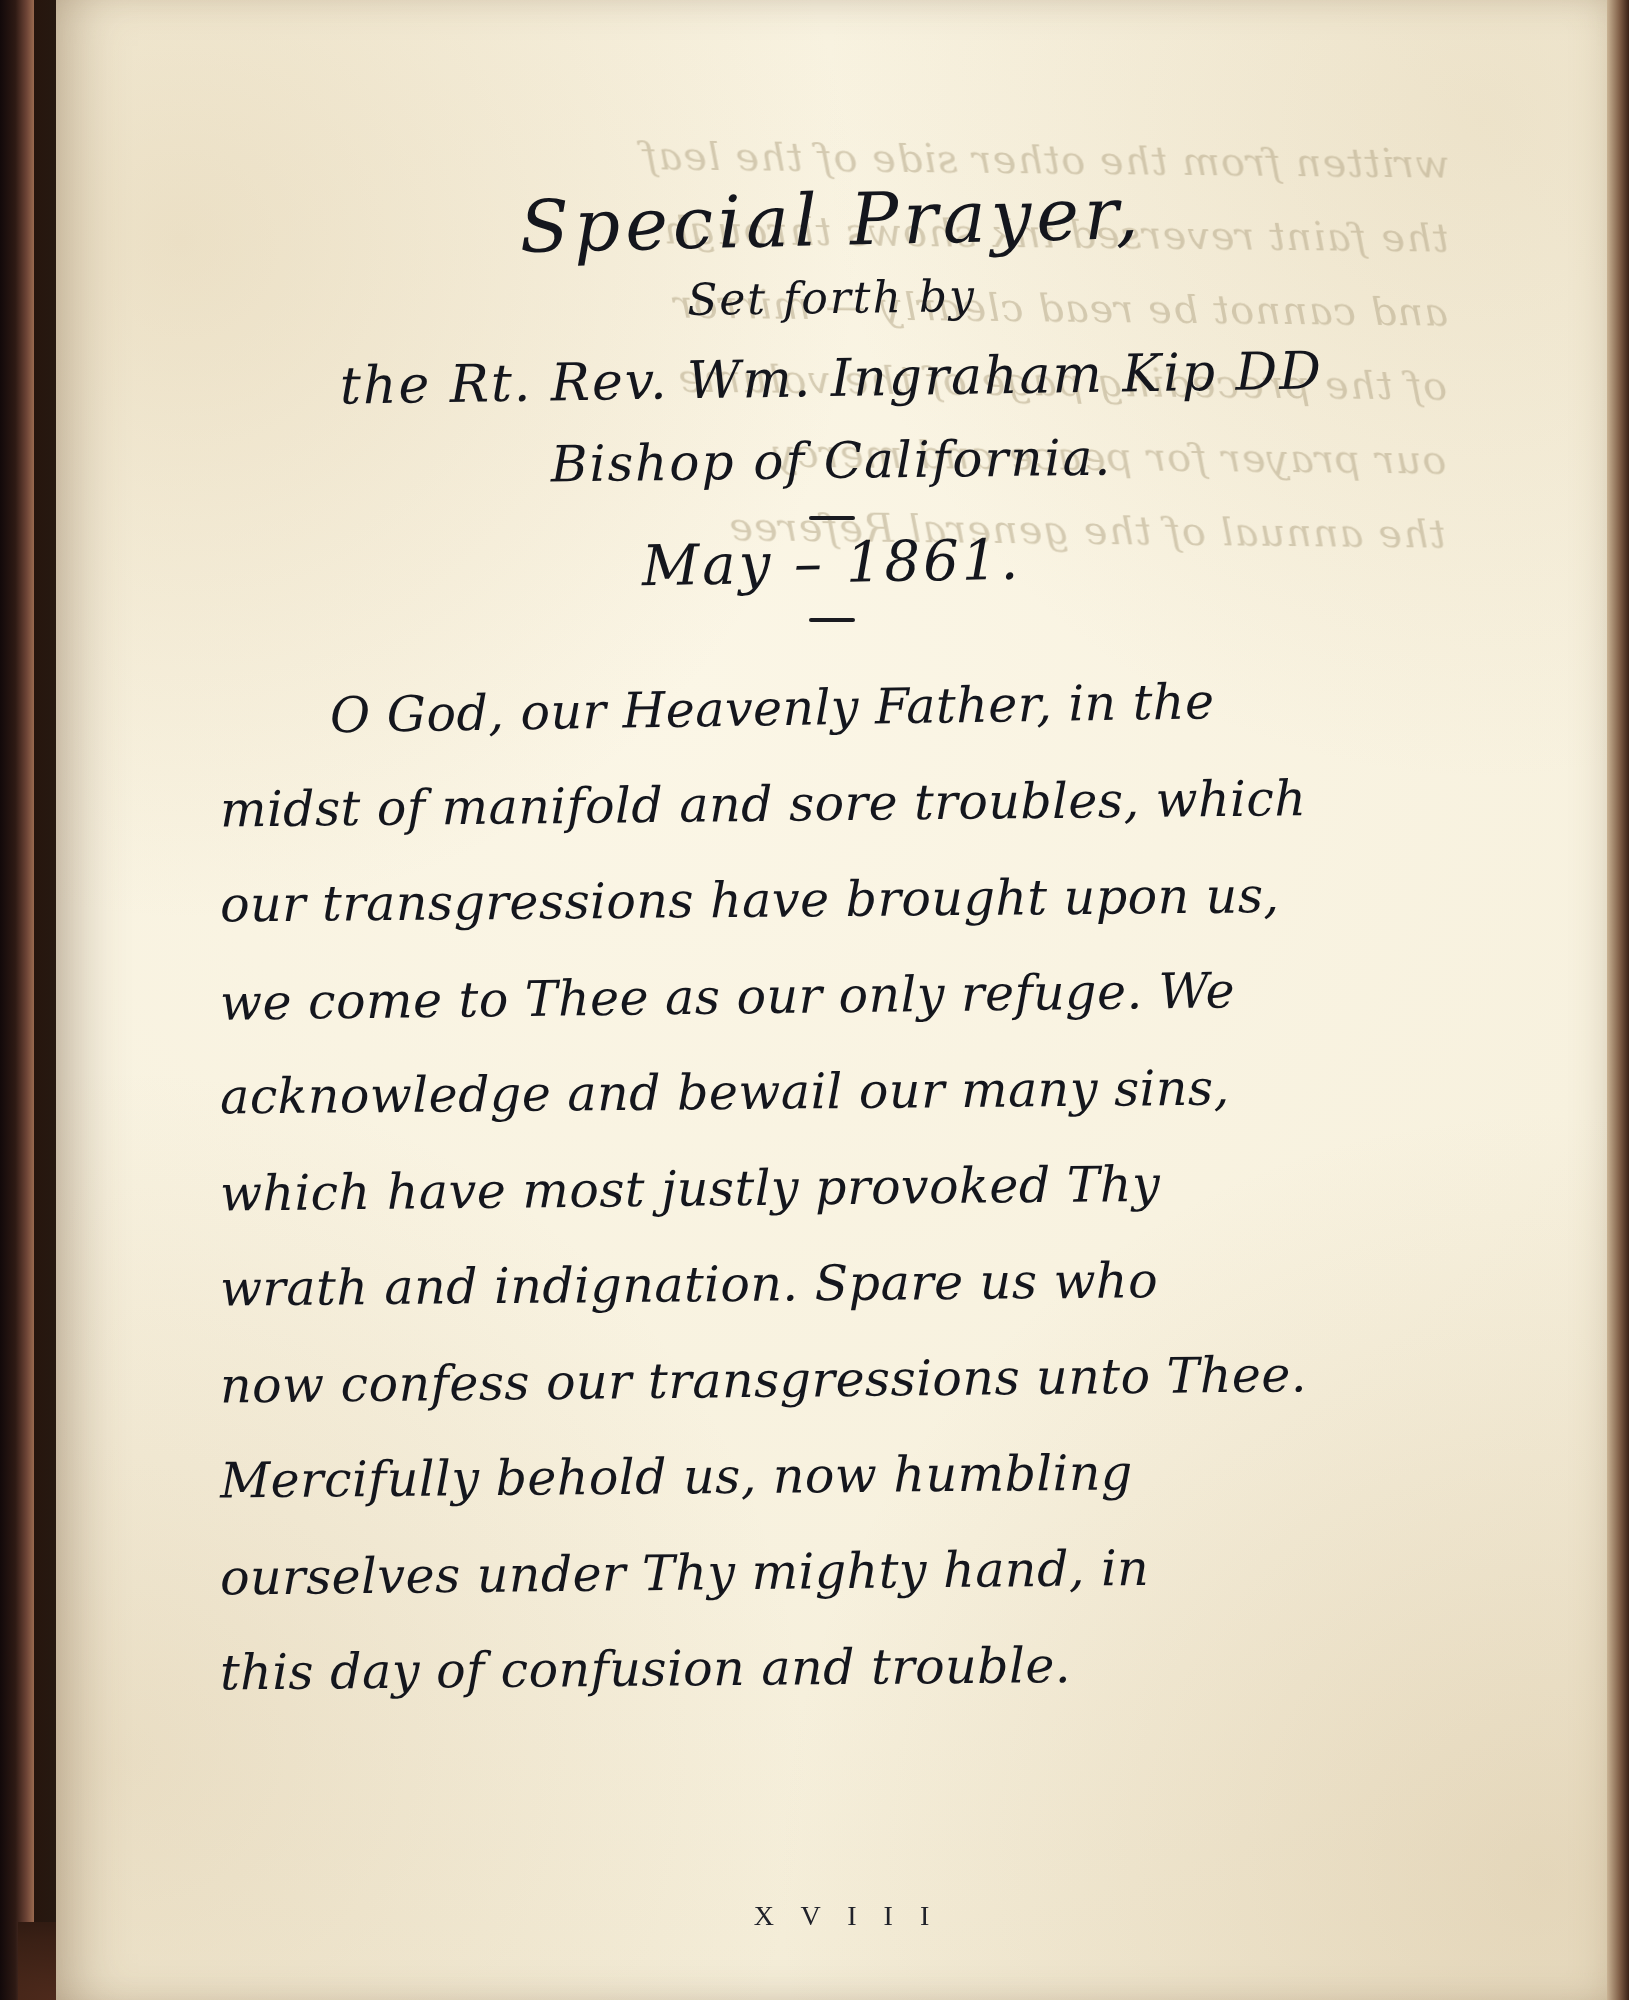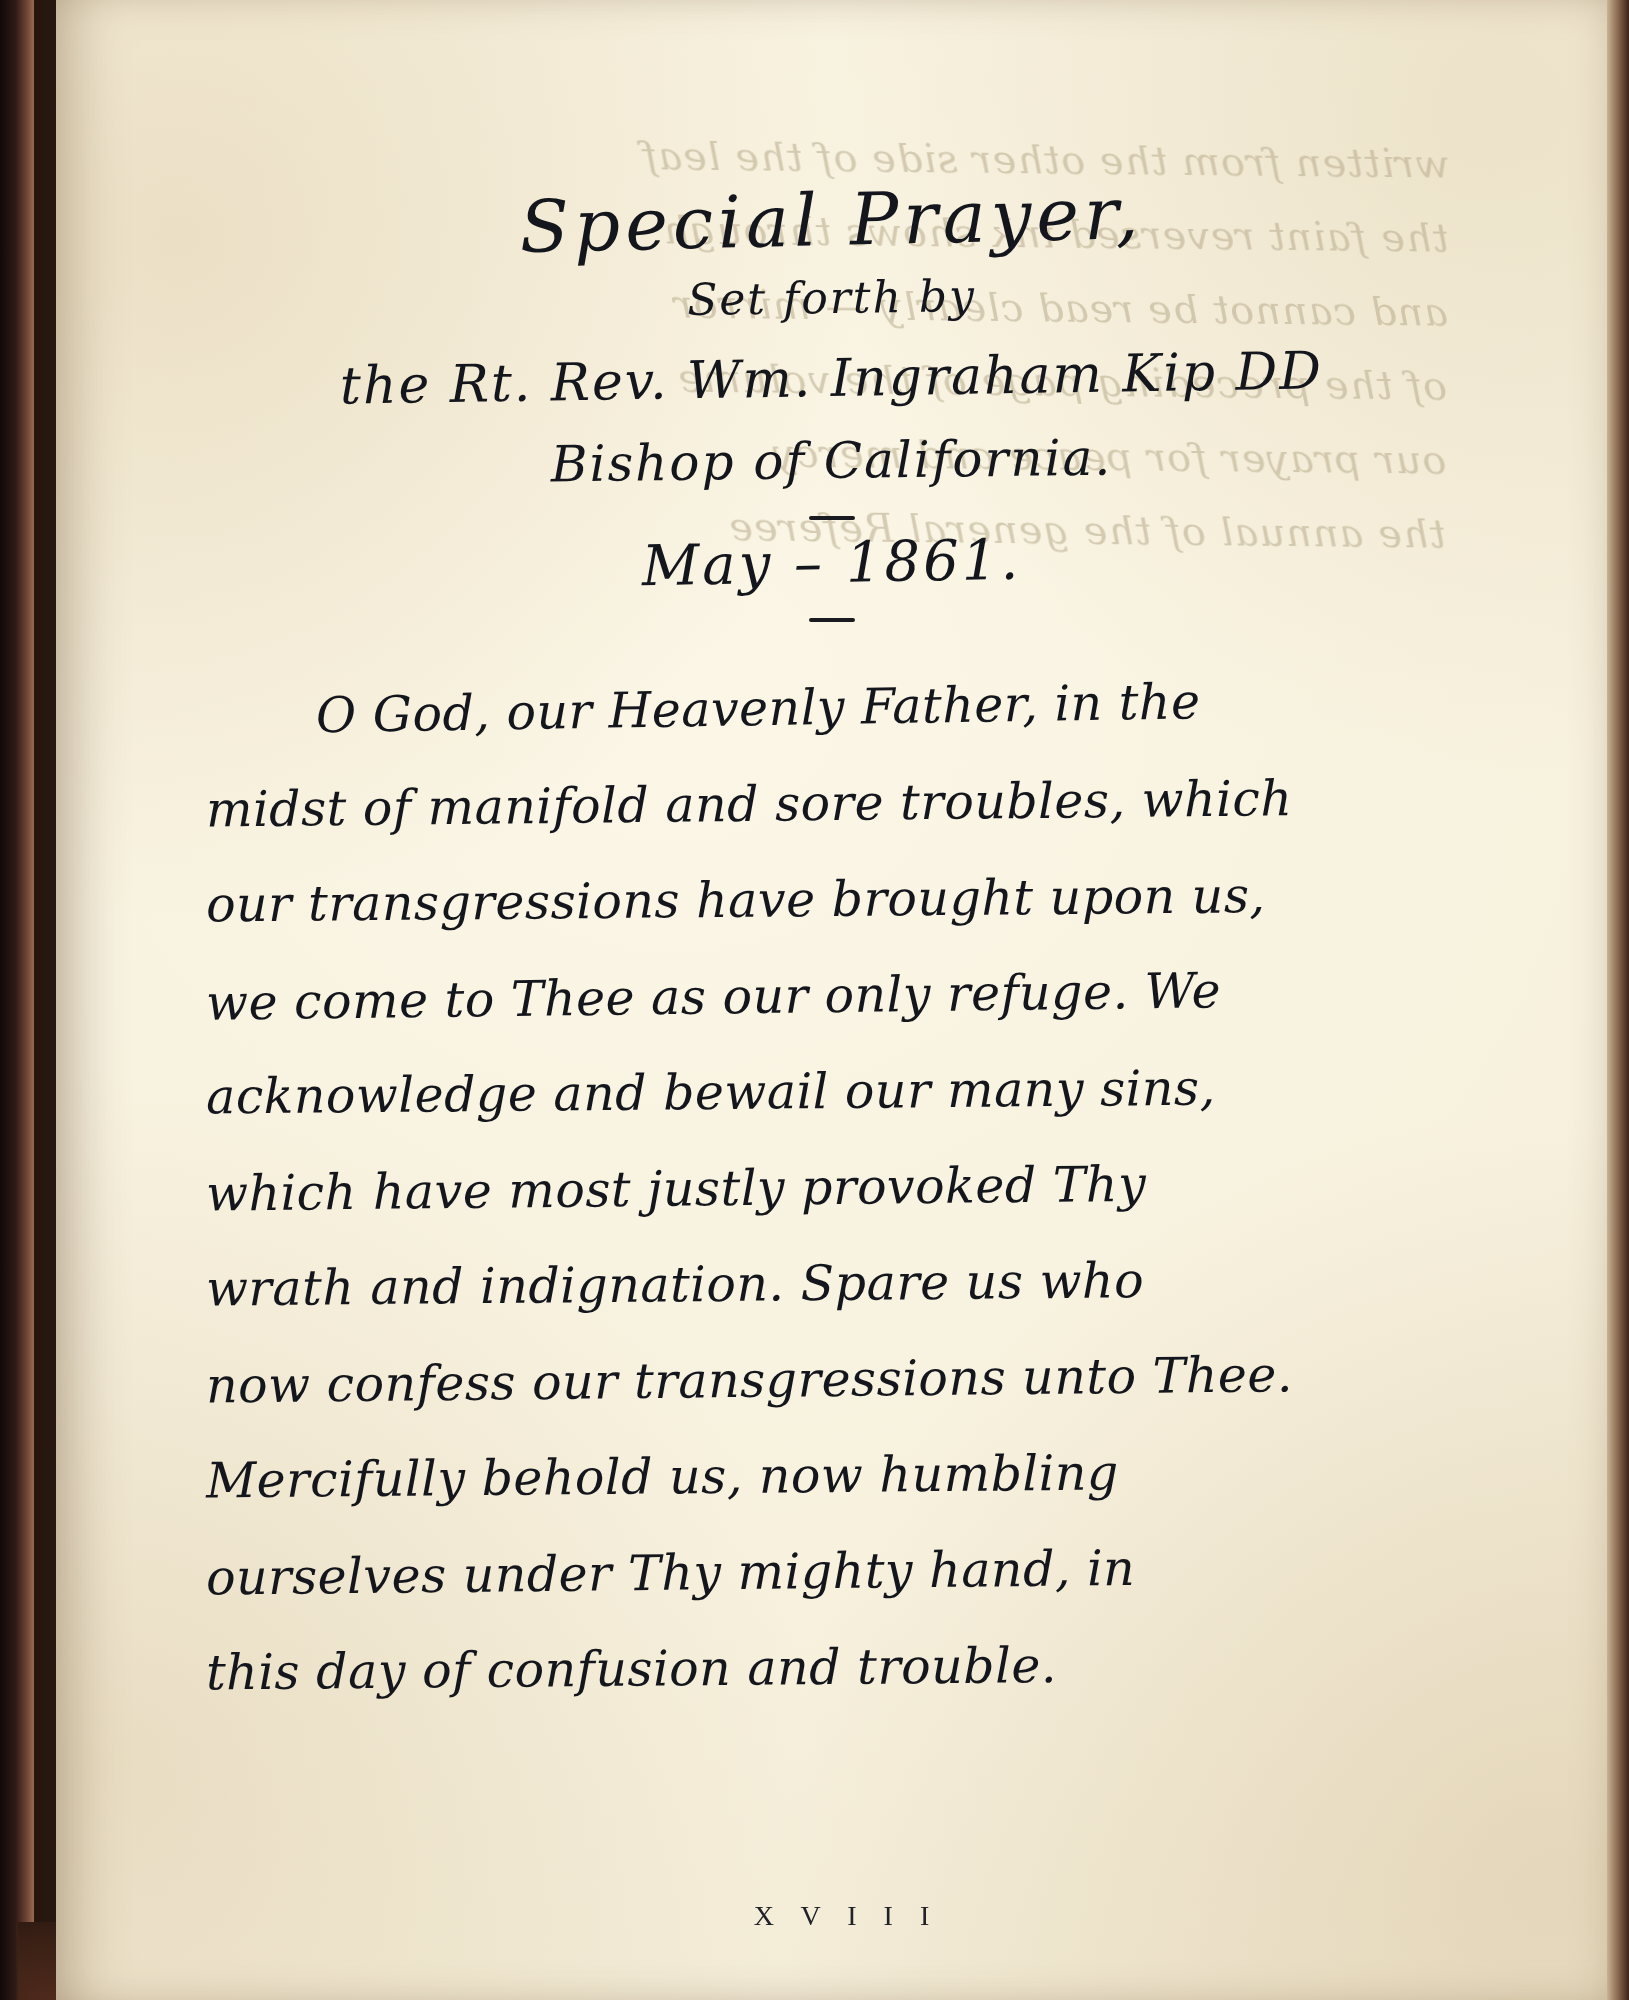--- a/index.html
+++ b/index.html
@@ -154,21 +154,21 @@
   #line-date {
     top: 530px;
     font-size: 56px;
     letter-spacing: 3px;
     transform: rotate(-1deg);
   }
 
   
   .body-lines {
     position: absolute;
-    left: 150px;
+    left: 164px;
     top: 660px;
     width: 1260px;
   }
   .bl {
     font-family: "DejaVu Serif", serif;
     font-style: italic;
     font-size: 49px;
     line-height: 96px;
     height: 96px;
     white-space: nowrap;

